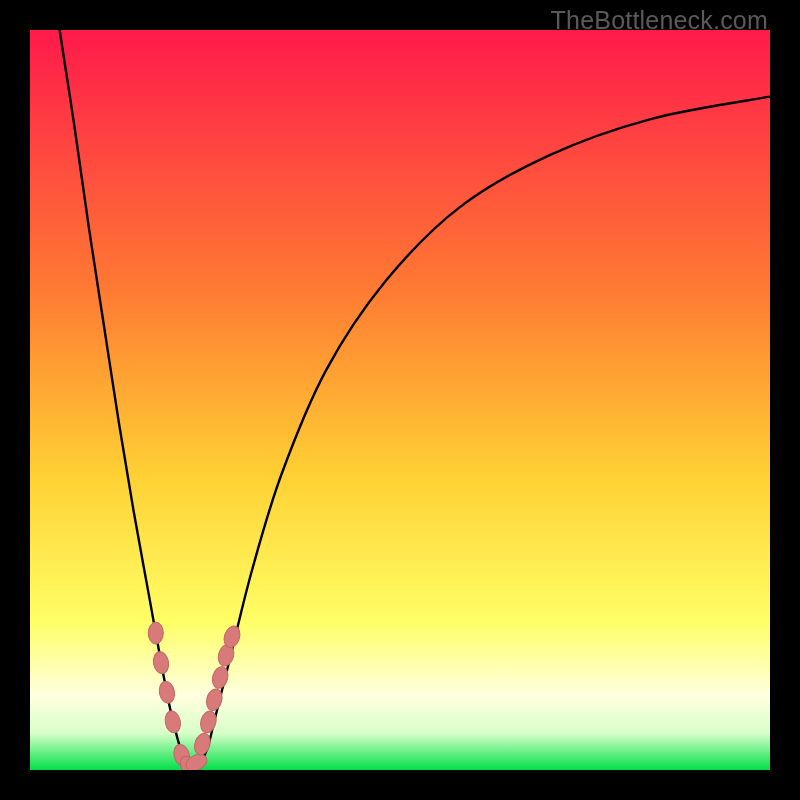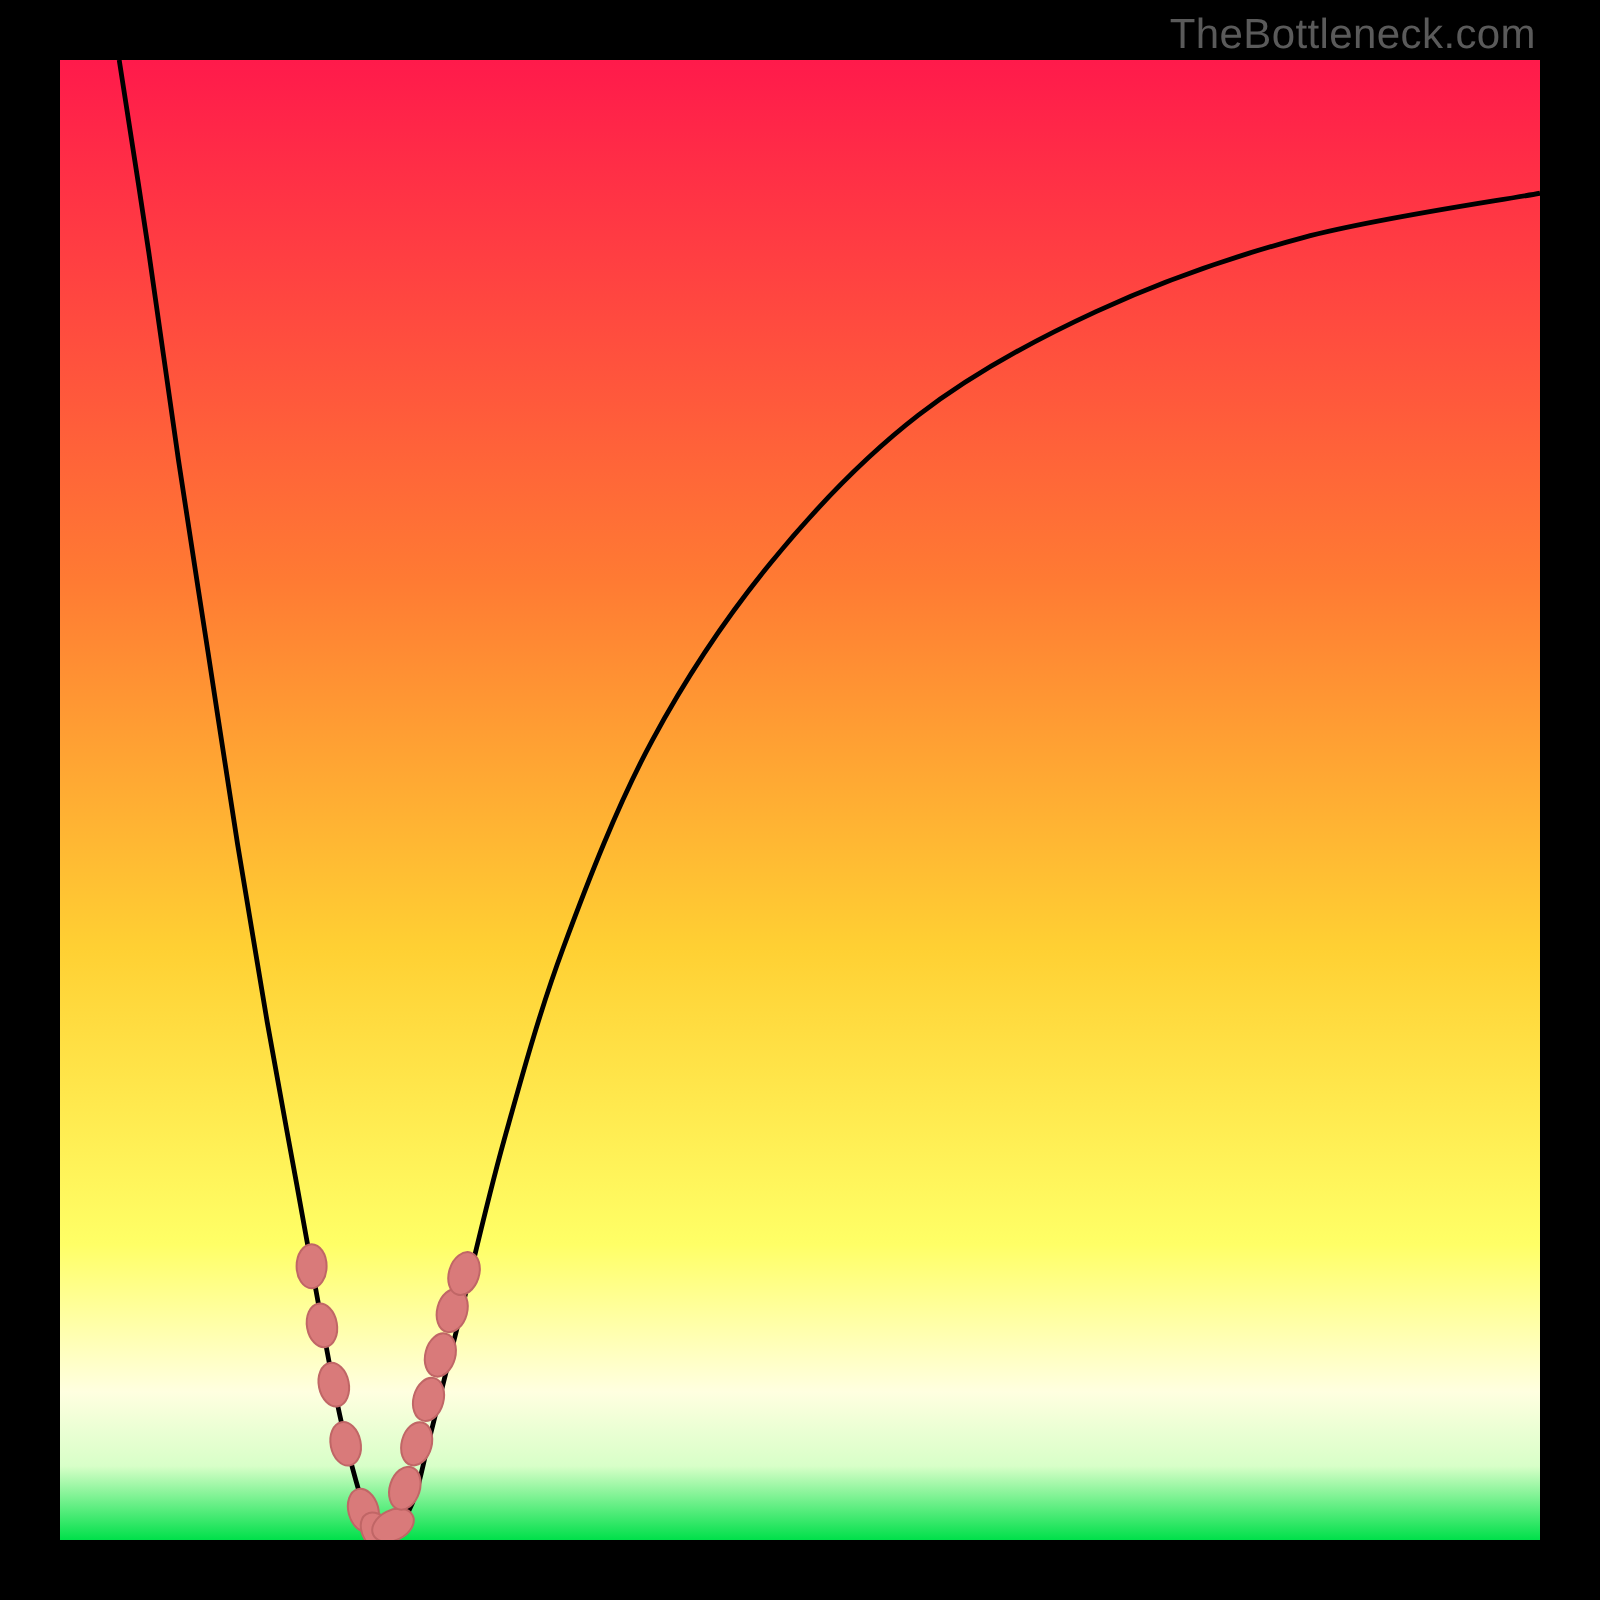--- a/index.html
+++ b/index.html
@@ -31,21 +31,21 @@
     position: absolute;
     left: 0;
     top: 0;
     width: 100%;
     height: 100%;
   }
   .watermark {
     position: absolute;
     top: 6px;
     right: 32px;
-    font-size: 21px;
+    font-size: 25px;
     font-weight: 500;
     color: #5a5a5a;
     letter-spacing: 0.2px;
   }
   svg.curves {
     position: absolute;
     left: 0;
     top: 0;
     width: 100%;
     height: 100%;

